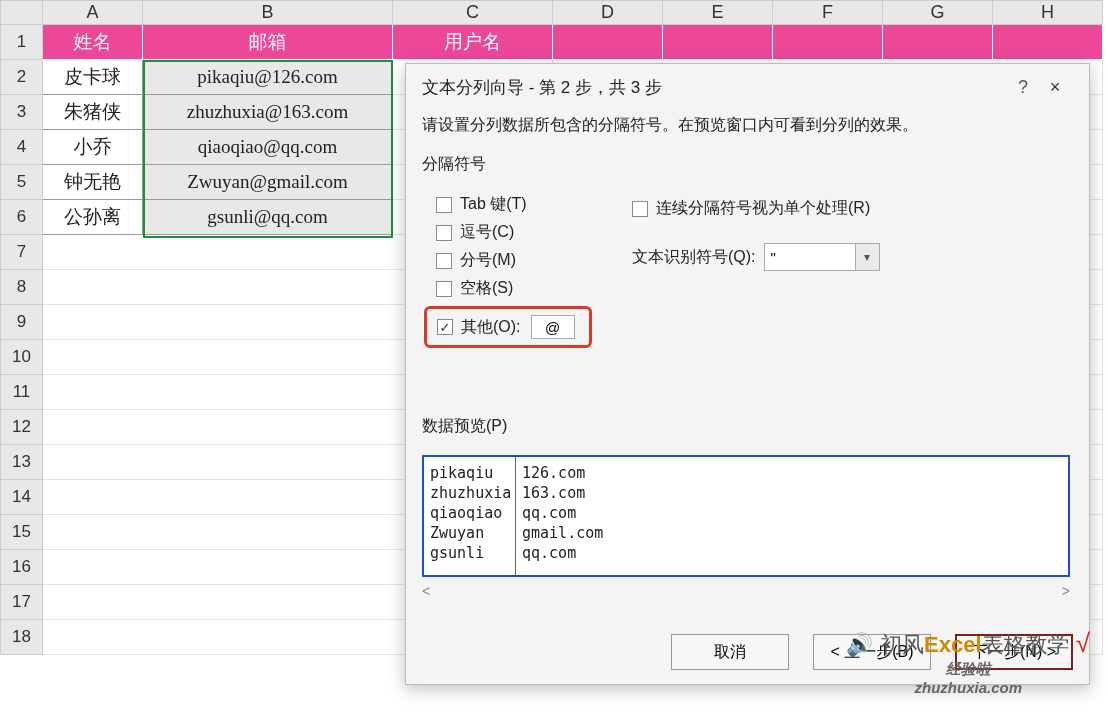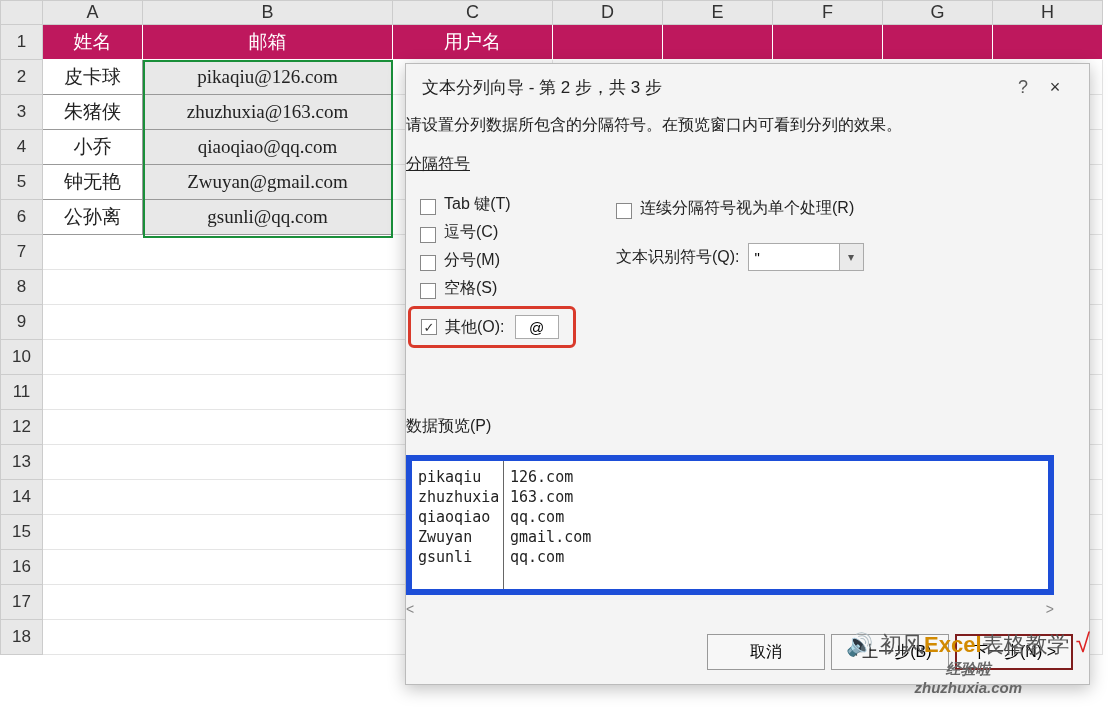--- a/index.html
+++ b/index.html
@@ -56,21 +56,21 @@
   .grid td.cell {
     border: 1px solid #ddd;
     height: 35px;
     font-size: 19px;
     text-align: center;
     font-family: "KaiTi","STKaiti",serif;
     color: #222;
     padding: 0 4px;
   }
   .grid tr.hdr td.cell {
-    background: #be185d;
+    background: #ec4899;
     color: #fff;
     border: 1px solid #fff;
     border-top: 1px solid #ccc;
   }
   .grid tr.hdr td.cell:first-of-type { border-left: 1px solid #ccc; }
   .grid td.cell.data { border: 1px solid #999; }
   .grid td.cell.sel {
     background: #e8e8e8;
   }
   .grid td.cell.empty { border: 1px solid #e5e5e5; }
@@ -107,32 +107,32 @@
   .dlg-title .t { flex: 1; }
   .dlg-title .help {
     width: 28px; text-align: center;
     color: #555; font-size: 18px; cursor: default;
   }
   .dlg-title .close {
     width: 36px; text-align: center;
     font-size: 18px; color: #333; cursor: pointer;
   }
   .dlg-body {
-    padding: 0 0;
+    padding: 0 16px;
     font-size: 16px;
     color: #222;
   }
   .desc { margin: 6px 0 18px; font-size: 16px; }
-  .grp-label { font-size: 16px; margin-bottom: 6px; text-decoration: underline; }
+  .grp-label { font-size: 16px; margin-bottom: 6px; }
   .delim-box {
     position: relative;
     padding: 6px 0 8px 0;
   }
   .chk-row {
-    display: flex; align-items: flex-end;
+    display: flex; align-items: center;
     margin: 7px 0 7px 14px;
     font-size: 16px;
   }
   .chk {
     width: 16px; height: 16px;
     border: 1px solid #888;
     background: #fff;
     margin-right: 8px;
     display: inline-flex;
     align-items: center;
@@ -185,23 +185,23 @@
     border: 1px solid #aaa;
     background: #fff;
     text-align: center;
     font-size: 15px;
     margin-left: 10px;
   }
 
   .preview-label { margin-top: 60px; font-size: 16px; }
   .preview-box {
     margin-top: 18px;
-    border: 6px solid #1d4ed8;
-    background: #fff;
-    height: 140px;
+    border: 2px solid #1d4ed8;
+    background: #fff;
+    height: 122px;
     width: 648px;
     overflow: hidden;
     position: relative;
     font-family: "SimSun", monospace;
     font-size: 15px;
   }
   .preview-cols {
     display: flex;
     height: 100%;
   }
@@ -219,21 +219,21 @@
     color: #888;
     margin-top: 6px;
     width: 648px;
   }
 
   .btn-row {
     position: absolute;
     right: 16px;
     bottom: 14px;
     display: flex;
-    gap: 6px;
+    gap: 24px;
   }
   .btn {
     min-width: 118px;
     height: 36px;
     border: 1px solid #999;
     background: #f7f7f7;
     font-size: 16px;
     display: inline-flex;
     align-items: center;
     justify-content: center;

